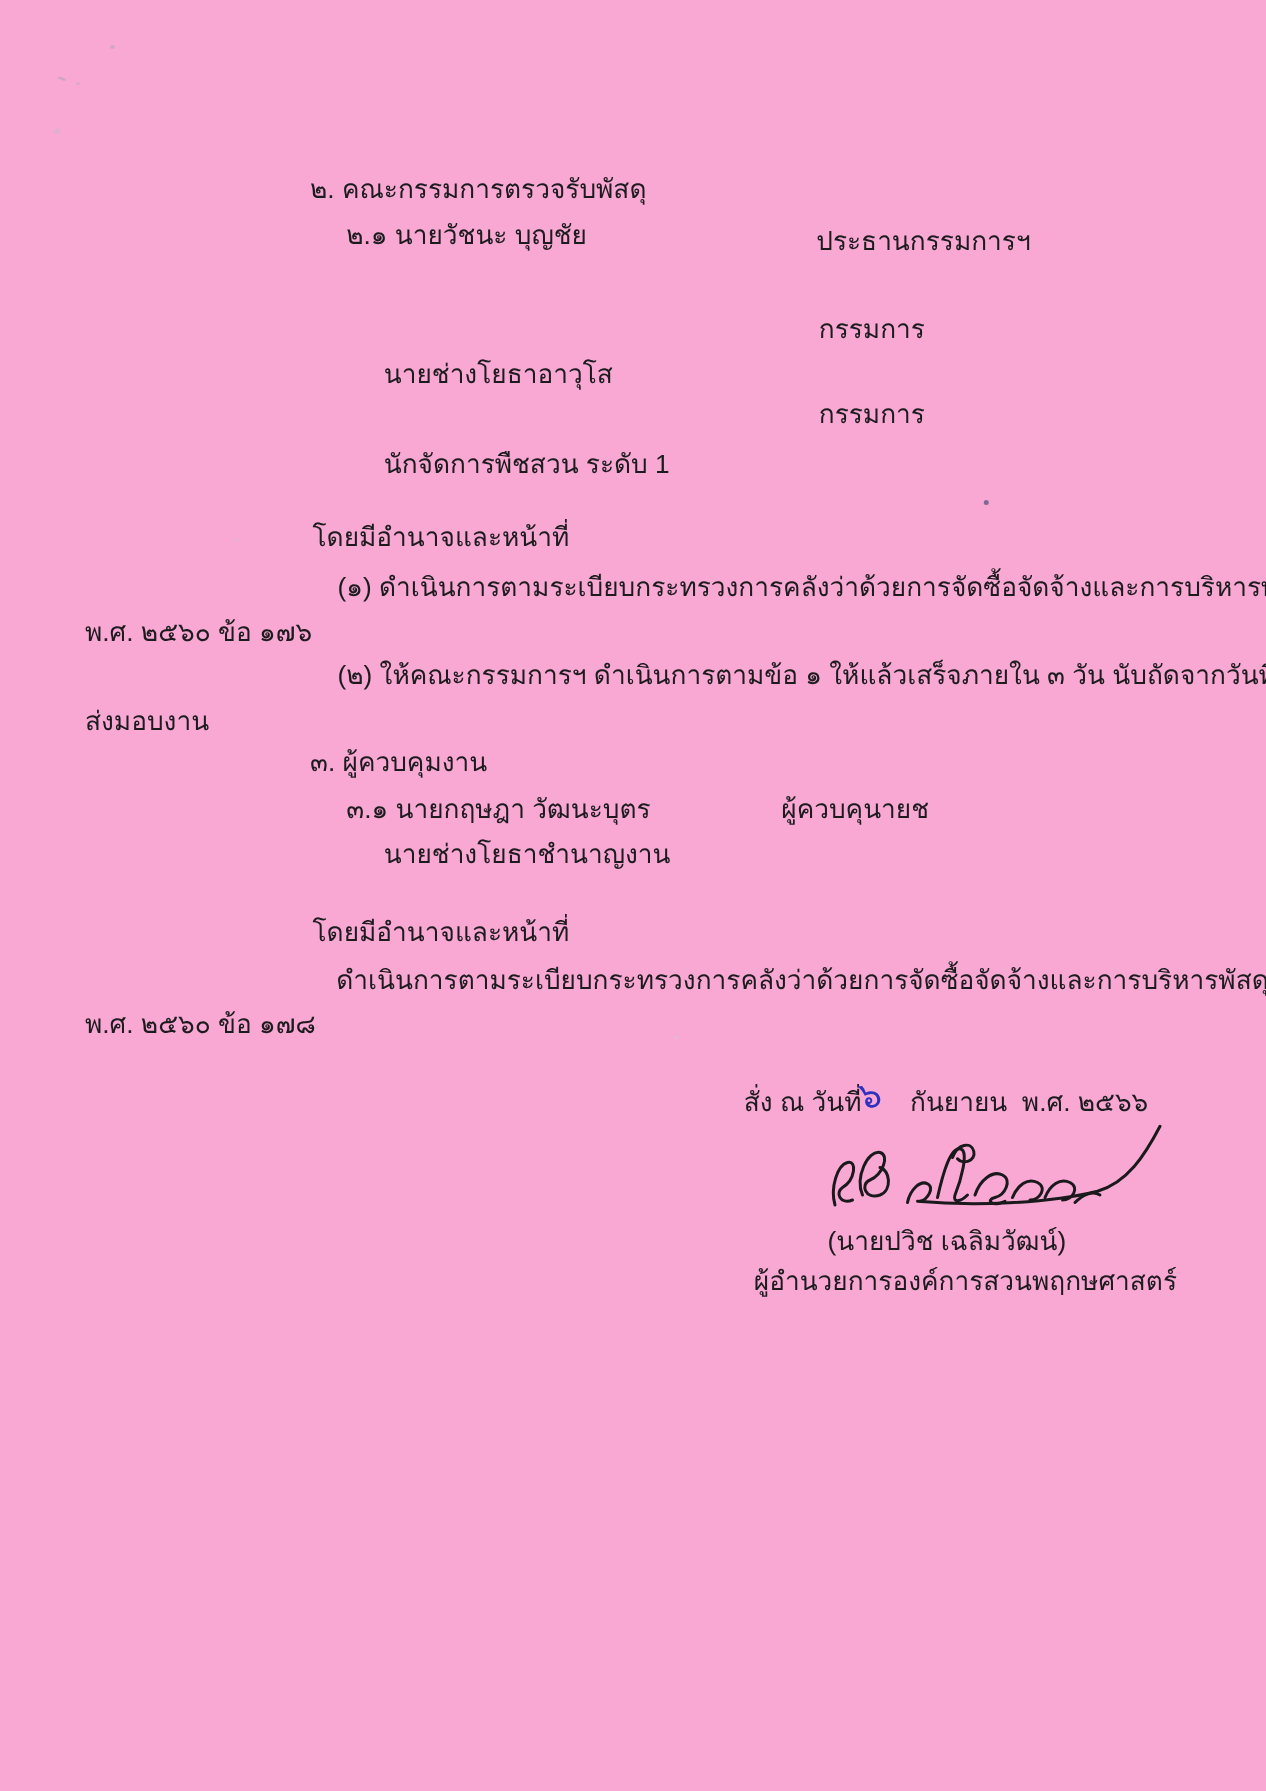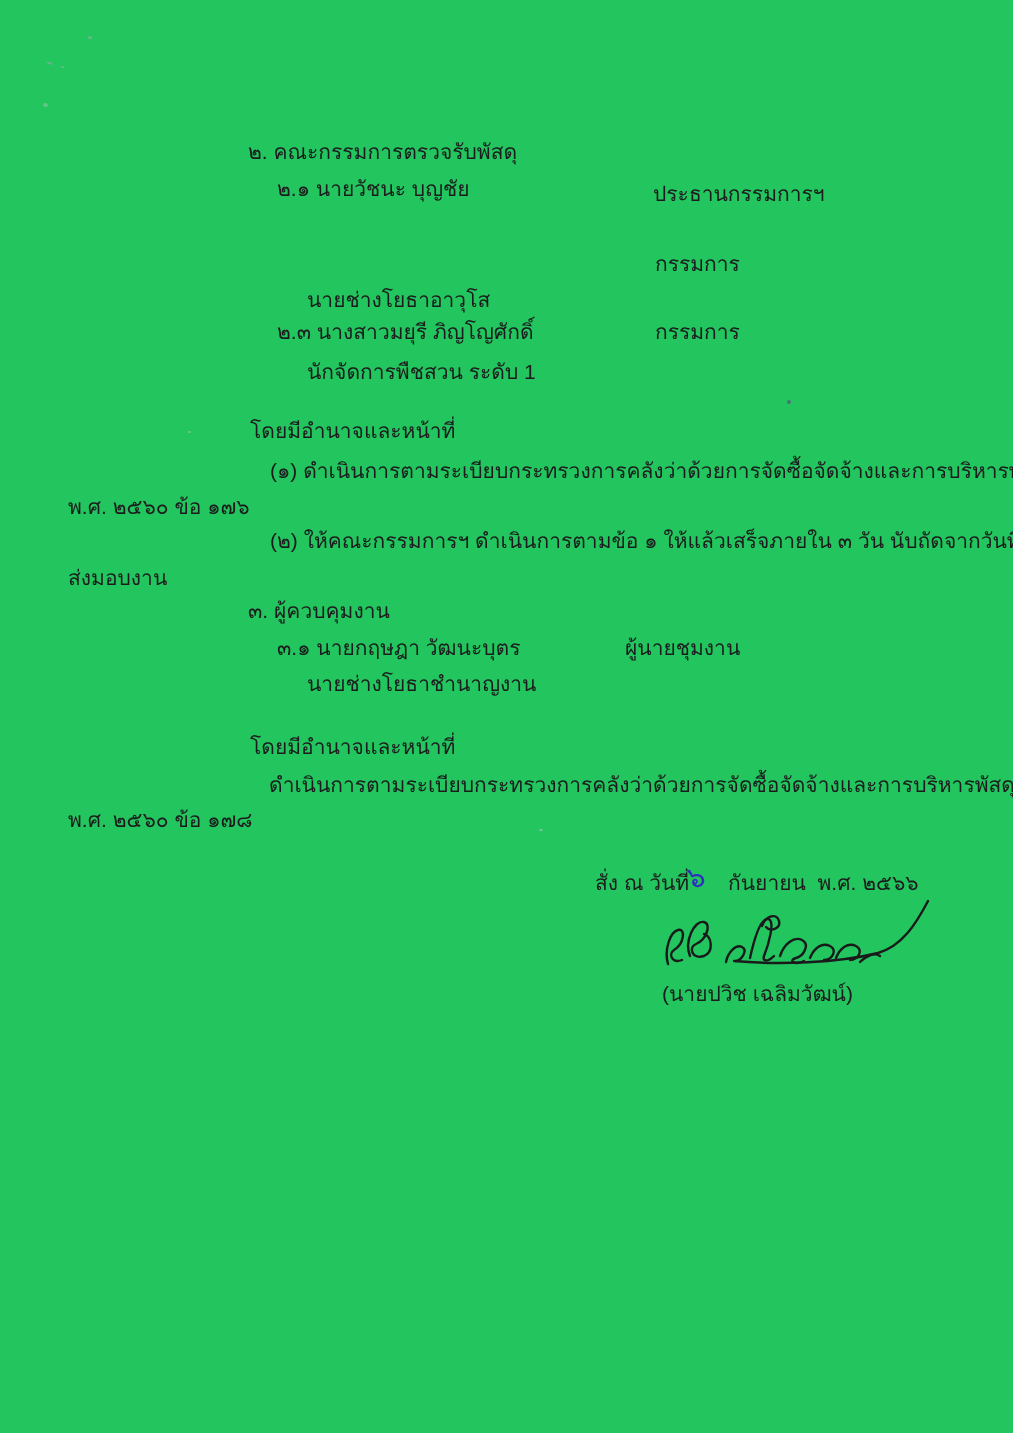--- a/index.html
+++ b/index.html
@@ -4,21 +4,21 @@
 <style>
   html, body {
     margin: 0;
     padding: 0;
     background: #ffffff;
   }
   .page {
     position: relative;
     width: 1013px;
     height: 1433px;
-    background: #22c55e;
+    background: #f9a8d4;
     overflow: hidden;
     font-family: "Liberation Sans", "DejaVu Sans", sans-serif;
     color: #1c1c1e;
   }
   .t {
     position: absolute;
     font-size: 21px;
     line-height: 27px;
     white-space: pre;
     color: #1c1c1e;
@@ -46,34 +46,33 @@
 <div class="page">
 
   <div class="t" style="left:248px; top:138px">๒. คณะกรรมการตรวจรับพัสดุ</div>
 
   <div class="t" style="left:277px; top:175px">๒.๑ นายวัชนะ บุญชัย</div>
   <div class="t" style="left:653px; top:180px">ประธานกรรมการฯ</div>
 
   <div class="t" style="left:655px; top:250px">กรรมการ</div>
   <div class="t" style="left:307px; top:286px">นายช่างโยธาอาวุโส</div>
 
-  <div class="t" style="left:277px; top:318px">๒.๓ นางสาวมยุรี ภิญโญศักดิ์</div>
   <div class="t" style="left:655px; top:318px">กรรมการ</div>
   <div class="t" style="left:307px; top:358px">นักจัดการพืชสวน ระดับ 1</div>
 
   <div class="t" style="left:250px; top:417px">โดยมีอำนาจและหน้าที่</div>
   <div class="t" style="left:270px; top:457px">(๑) ดำเนินการตามระเบียบกระทรวงการคลังว่าด้วยการจัดซื้อจัดจ้างและการบริหารพัสดุภาครัฐ</div>
   <div class="t" style="left:68px;  top:493px">พ.ศ. ๒๕๖๐ ข้อ ๑๗๖</div>
   <div class="t" style="left:270px; top:527px">(๒) ให้คณะกรรมการฯ ดำเนินการตามข้อ ๑ ให้แล้วเสร็จภายใน ๓ วัน นับถัดจากวันที่ได้รับแจ้ง</div>
   <div class="t" style="left:68px;  top:564px">ส่งมอบงาน</div>
 
   <div class="t" style="left:248px; top:597px">๓. ผู้ควบคุมงาน</div>
 
   <div class="t" style="left:277px; top:634px">๓.๑ นายกฤษฎา วัฒนะบุตร</div>
-  <div class="t" style="left:625px; top:634px">ผู้นายชุมงาน</div>
+  <div class="t" style="left:625px; top:634px">ผู้ควบคุนายช</div>
   <div class="t" style="left:307px; top:670px">นายช่างโยธาชำนาญงาน</div>
 
   <div class="t" style="left:250px; top:733px">โดยมีอำนาจและหน้าที่</div>
   <div class="t" style="left:269px; top:771px">ดำเนินการตามระเบียบกระทรวงการคลังว่าด้วยการจัดซื้อจัดจ้างและการบริหารพัสดุภาครัฐ</div>
   <div class="t" style="left:68px;  top:806px">พ.ศ. ๒๕๖๐ ข้อ ๑๗๘</div>
 
   <div class="t" style="left:595px; top:869px">สั่ง ณ วันที่</div>
   <div class="day-handwritten" style="left:687px; top:862px">๖</div>
   <div class="t" style="left:728px; top:869px">กันยายน  พ.ศ. ๒๕๖๖</div>
 
@@ -86,20 +85,21 @@
       <path d="M124,36 C128,25 139,23 141,31 C143,39 132,42 128,37"></path>
       <path d="M142,66 C146,54 156,46 164,50 C172,54 166,66 158,68 C150,70 156,76 166,71"></path>
       <path d="M172,68 C176,58 184,52 192,56 C200,60 194,70 186,70"></path>
       <path d="M198,68 C202,58 210,52 218,56 C226,60 220,70 212,70"></path>
       <path d="M222,72 C228,66 236,62 242,66"></path>
       <path d="M96,71 C140,75 200,73 240,63 C264,56 278,34 290,11"></path>
     </g>
   </svg>
 
   <div class="t" style="left:662px; top:980px">(นายปวิช เฉลิมวัฒน์)</div>
+  <div class="t" style="left:603px; top:1012px">ผู้อำนวยการองค์การสวนพฤกษศาสตร์</div>
 
   <div class="speck" style="left:88px;  top:36px;  width:4px; height:3px; background:#a9a9b2; opacity:.55"></div>
   <div class="speck" style="left:46px;  top:62px;  width:7px; height:2px; background:#a6a6b0; opacity:.55; transform:rotate(20deg)"></div>
   <div class="speck" style="left:61px;  top:66px;  width:3px; height:2px; background:#adadb6; opacity:.5"></div>
   <div class="speck" style="left:43px;  top:103px; width:5px; height:4px; background:#bdbdc6; opacity:.45"></div>
   <div class="speck" style="left:787px; top:400px; width:4px; height:4px; background:#55557f; opacity:.75"></div>
   <div class="speck" style="left:188px; top:431px; width:3px; height:2px; background:#c4c4ca; opacity:.5"></div>
   <div class="speck" style="left:539px; top:829px; width:4px; height:2px; background:#cccccf; opacity:.5"></div>
 
 </div>

